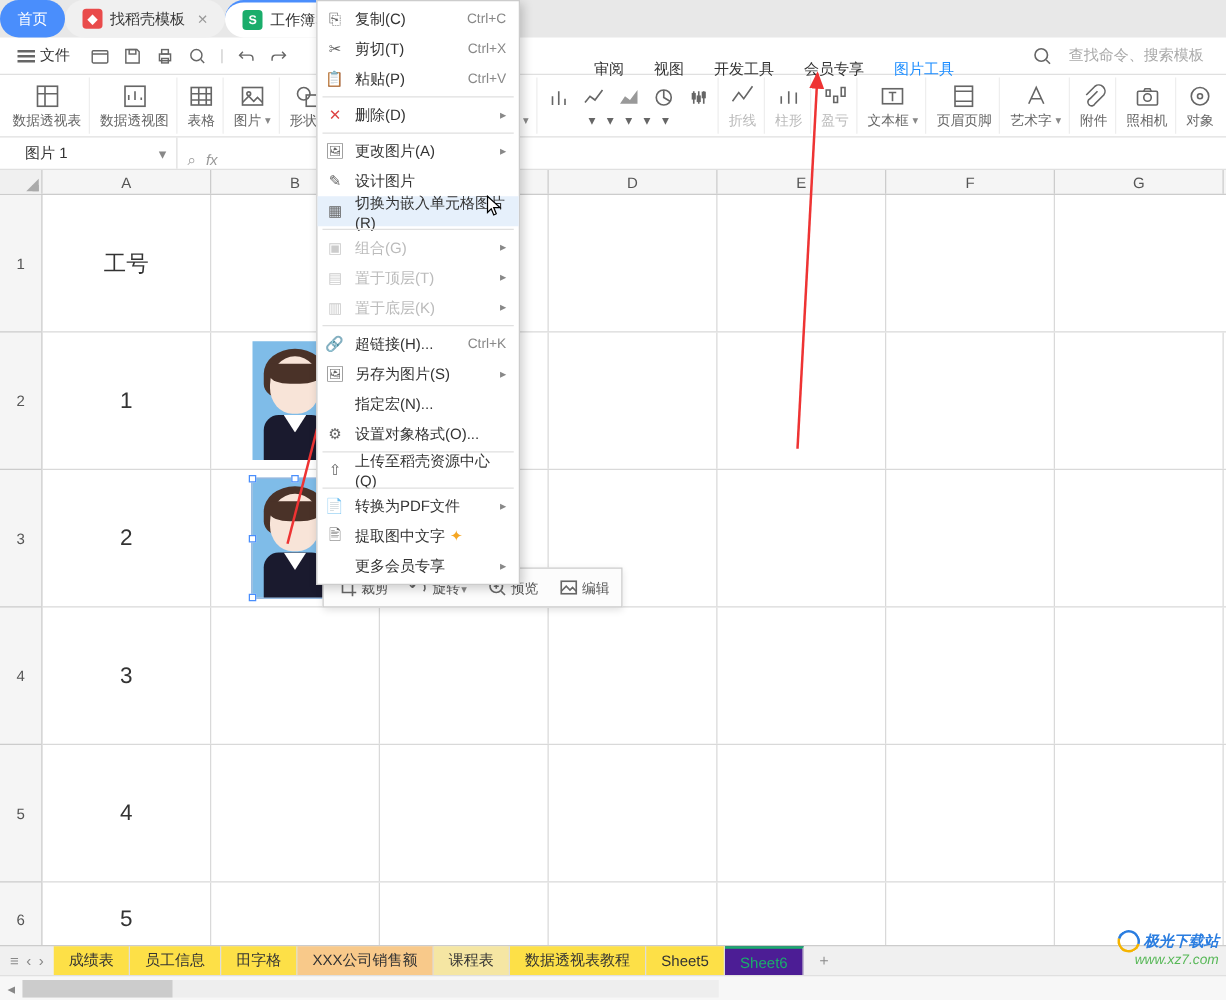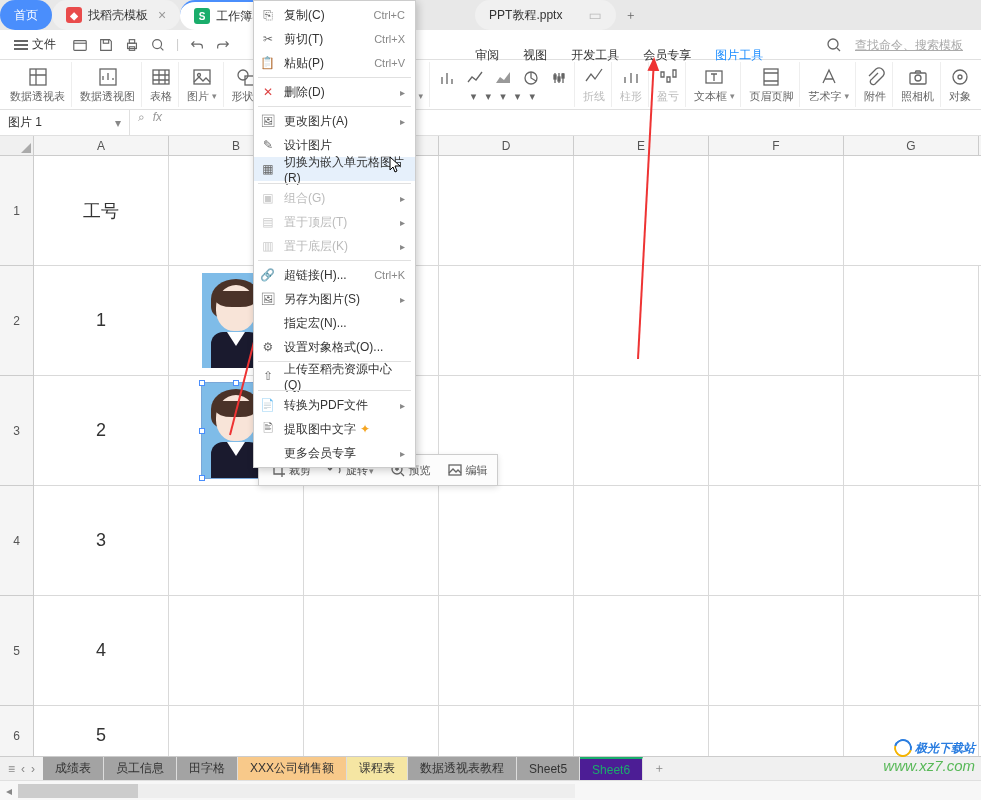--- a/index.html
+++ b/index.html
@@ -17,29 +17,29 @@
 .wicon.green { background: #1aad6b; }
 .menu-bar { height: 30px; display: flex; align-items: center; padding: 0 8px; gap: 2px; border-bottom: 1px solid #e0e0e0; }
 .menu-bar .file { display: flex; align-items: center; gap: 4px; padding: 0 6px; }
 .menu-bar .ham { display: flex; flex-direction: column; gap: 2px; }
 .menu-bar .ham div { width: 14px; height: 2px; background: #666; }
 .qat { display: flex; gap: 10px; padding: 0 8px; color: #555; }
 .qat .qi { width: 16px; height: 16px; display: flex; align-items: center; justify-content: center; }
 .menus { display: flex; gap: 0; margin-left: 6px; margin-top: 21px; }
 .menus .m { padding: 0 12px; height: 30px; display: flex; align-items: center; }
 .menus .m.active { color: #1a8cff; }
-.search-area { margin-left: auto; display: flex; align-items: flex-end; gap: 12px; color: #aaa; padding-right: 10px; text-decoration: underline; }
+.search-area { margin-left: auto; display: flex; align-items: center; gap: 12px; color: #aaa; padding-right: 10px; }
 .ribbon { height: 50px; border-bottom: 1px solid #e0e0e0; display: flex; align-items: center; padding: 2px 4px; gap: 2px; }
 .rgroup { display: flex; flex-direction: column; align-items: center; padding: 0 6px; gap: 1px; border-right: 1px solid #eee; height: 100%; justify-content: center; }
 .rgroup:last-child { border-right: none; }
 .rgroup .ri { height: 22px; display: flex; align-items: center; justify-content: center; color: #555; }
 .rgroup .rl { font-size: 11px; color: #666; white-space: nowrap; display: flex; align-items: center; gap: 2px; text-align: center; }
 .rgroup.dis .ri, .rgroup.dis .rl { color: #bbb; }
 .dd::after { content: "▾"; font-size: 9px; margin-left: 1px; color: #888; }
-.name-box-row { height: 26px; display: flex; align-items: flex-start; border-bottom: 1px solid #e0e0e0; }
+.name-box-row { height: 26px; display: flex; align-items: flex-end; border-bottom: 1px solid #e0e0e0; padding-left: 12px; }
 .name-box { width: 130px; border-right: 1px solid #e0e0e0; padding: 0 8px; display: flex; align-items: center; justify-content: space-between; height: 100%; }
 .name-box .ddw { color: #888; }
 .fx-area { display: flex; align-items: center; gap: 8px; padding: 0 8px; color: #999; }
 .grid-area { position: relative; height: 638px; }
 .col-headers { display: flex; height: 20px; background: #f5f5f5; border-bottom: 1px solid #ccc; }
 .rowh-corner { width: 34px; border-right: 1px solid #ccc; background: #f0f0f0; position: relative; }
 .rowh-corner::after { content: ""; position: absolute; right: 2px; bottom: 2px; border: 5px solid transparent; border-right-color: #aaa; border-bottom-color: #aaa; }
 .colh { width: 135px; border-right: 1px solid #ccc; text-align: center; line-height: 20px; color: #555; }
 .grid-body { display: flex; height: 618px; overflow: hidden; }
 .row-headers { width: 34px; background: #f5f5f5; border-right: 1px solid #ccc; }
@@ -64,35 +64,35 @@
 .cm-item.hover { background: #e6f0fb; }
 .cm-item.sep { height: 1px; background: #e0e0e0; margin: 2px 4px; padding: 0; }
 .cm-item .cmi { position: absolute; left: 6px; width: 16px; text-align: center; color: #666; }
 .cm-item .sc { margin-left: auto; color: #888; font-size: 11px; }
 .cm-item .arr { margin-left: auto; color: #888; font-size: 10px; }
 .cm-item.dis { color: #bbb; }
 .cm-item.dis .cmi { color: #ccc; }
 .sheet-tabs { position: absolute; bottom: 20px; left: 0; right: 0; height: 24px; background: #f0f0f0; display: flex; align-items: center; border-top: 1px solid #ccc; font-size: 12px; }
 .st-nav { display: flex; gap: 6px; padding: 0 8px; color: #888; }
 .st-list { display: flex; height: 100%; }
-.st { padding: 0 12px; height: 100%; display: flex; align-items: center; border-right: 1px solid #ddd; background: #a3a3a3; }
+.st { padding: 0 12px; height: 100%; display: flex; align-items: center; border-right: 1px solid #ddd; background: #fde047; }
 .st.active { background: #4c1d95; color: #1aad6b; border-top: 2px solid #1aad6b; }
 .st.orange { background: #f8c98a; }
 .st.yellow { background: #f5e6a3; }
 .st-add { padding: 0 10px; color: #888; }
 .status-bar { position: absolute; bottom: 0; left: 0; right: 0; height: 20px; background: #f7f7f7; border-top: 1px solid #e0e0e0; display: flex; align-items: center; padding: 0 6px; }
 .sb-left { color: #888; }
 .sb-scroll { flex: 1; height: 14px; margin: 0 400px 0 6px; background: #eee; position: relative; }
 .sb-thumb { position: absolute; left: 0; width: 120px; height: 100%; background: #ccc; }
 .arrow-red { position: absolute; pointer-events: none; }
 .arrow-red.a1 { left: 220px; top: 165px; }
 .arrow-red.a2 { left: 632px; top: 54px; }
 .watermark { position: absolute; right: 6px; bottom: 26px; text-align: right; font-size: 12px; font-style: italic; }
 .watermark .wm1 { color: #2a7de0; font-weight: bold; display: flex; align-items: center; gap: 3px; justify-content: flex-end; }
-.watermark .wm2 { color: #58b858; font-size: 15px; }
+.watermark .wm2 { color: #58b858; font-size: 11px; }
 .wmlogo { width: 18px; height: 18px; border: 2px solid #2a7de0; border-radius: 50%; border-left-color: #f5b400; border-bottom-color: #f5b400; transform: rotate(-30deg); }
 svg { display: block; }
 .ico { width: 18px; height: 18px; stroke: #666; stroke-width: 1.3; fill: none; }
 .ico.big { width: 22px; height: 22px; }
 .cursor-arrow { position: absolute; left: 389px; top: 156px; z-index: 60; }
 </style>
 </head>
 <body>
 
 <div class="tab-bar">
@@ -101,24 +101,20 @@
     </div>
   <div class="tab docx">
     <span class="wicon red">◆</span>
     <span>找稻壳模板</span>
     <span class="tab-close">×</span>
   </div>
   <div class="tab xlsx">
     <span class="wicon green">S</span>
     <span>工作簿3.xlsx</span>
     <span class="tab-close">×</span>
-  </div>
-  <div class="tab pptx" style="margin-left:160px;">
-    <span>PPT教程.pptx</span>
-    <span class="tab-close" style="margin-left:20px;color:#bbb">▭</span>
   </div>
   <div class="tab-add">＋</div>
 </div>
 
 <div class="menu-bar">
   <div class="file">
     <div class="ham">
         <div></div>
         <div></div>
         <div></div>

